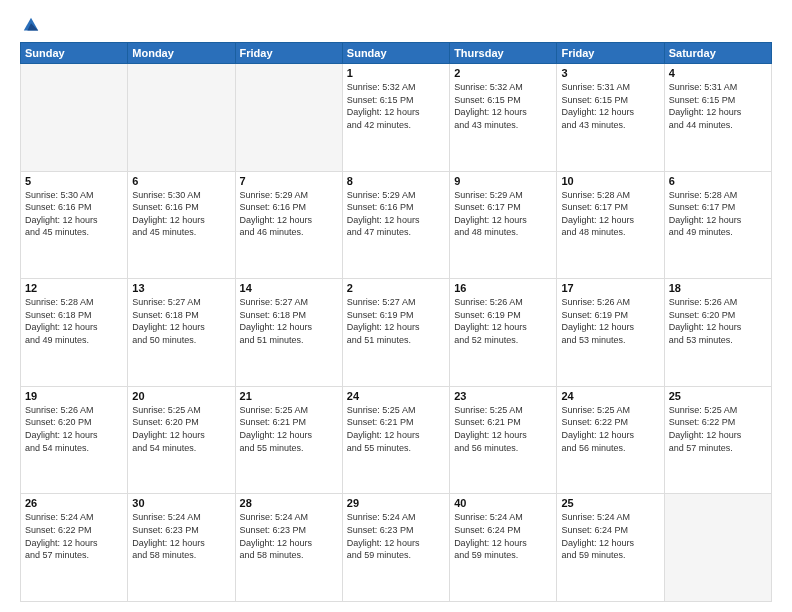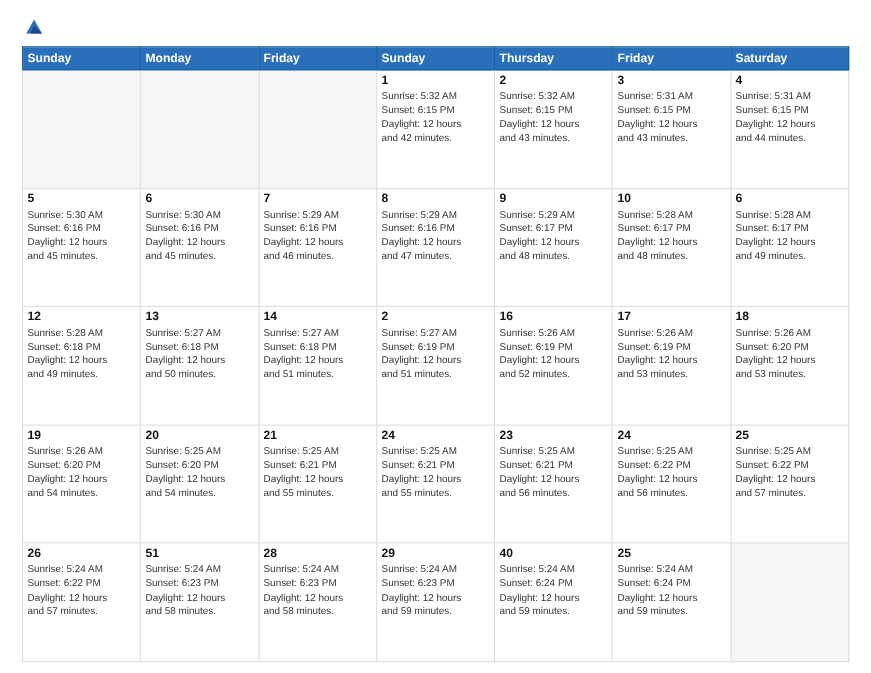--- a/index.html
+++ b/index.html
@@ -326,21 +326,21 @@
         </tr>
         <tr>
           <td>
             <span class="day-number">26</span>
             <div class="day-info" style="white-space: pre-line;">Sunrise: 5:24 AM
 Sunset: 6:22 PM
 Daylight: 12 hours
 and 57 minutes.</div>
           </td>
           <td>
-            <span class="day-number">51</span>
+            <span class="day-number">30</span>
             <div class="day-info" style="white-space: pre-line;">Sunrise: 5:24 AM
 Sunset: 6:23 PM
 Daylight: 12 hours
 and 58 minutes.</div>
           </td>
           <td>
             <span class="day-number">28</span>
             <div class="day-info" style="white-space: pre-line;">Sunrise: 5:24 AM
 Sunset: 6:23 PM
 Daylight: 12 hours

